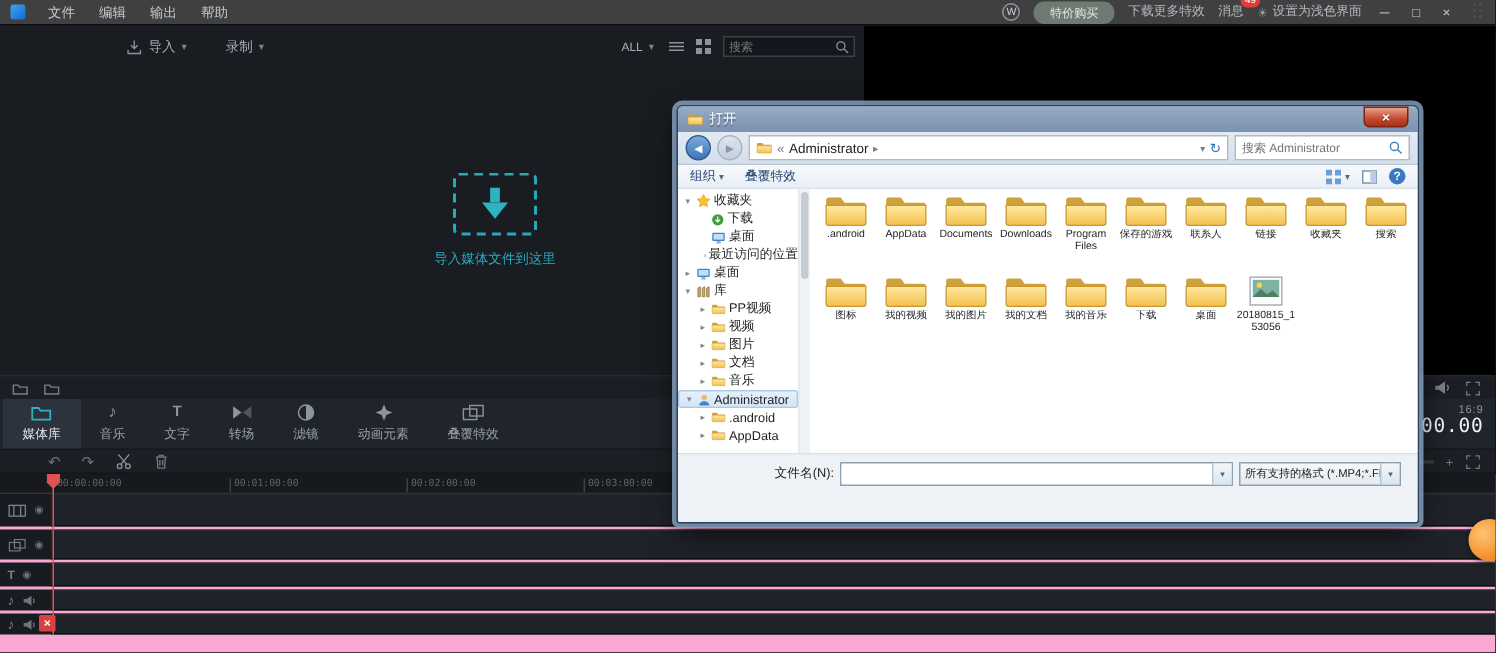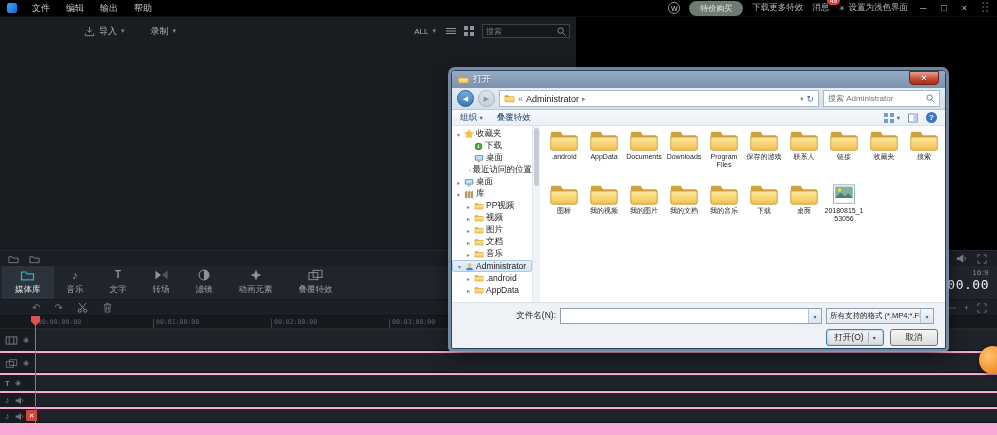--- a/index.html
+++ b/index.html
@@ -1,20 +1,20 @@
 <!DOCTYPE html>
 <html><head>
 <meta charset="utf-8">
 <style>
 *{margin:0;padding:0;box-sizing:border-box}
 html,body{width:997px;height:435px}
 body{position:relative;overflow:hidden;background:#0f1114;font-family:"Liberation Sans",sans-serif;color:#c3c8cf}
 svg{display:inline-block;vertical-align:middle}
 
-.menubar{position:absolute;left:0;top:0;width:100%;height:17px;background:#000000;border-bottom:1px solid #0a0c0f;display:flex;align-items:center;z-index:6}
+.menubar{position:absolute;left:0;top:0;width:100%;height:17px;background:#404040;border-bottom:1px solid #0a0c0f;display:flex;align-items:center;z-index:6}
 .logo{width:10px;height:10px;margin:0 7px 0 7px;border-radius:2px;background:linear-gradient(135deg,#3aa7f0,#1566d6)}
 .mi{font-size:9px;color:#c3c8cf;padding:0 8px;line-height:17px;cursor:default}
 .mb-right{margin-left:auto;display:flex;align-items:center;gap:9px;padding-right:7px;font-size:8.5px;color:#b3b9c1}
 .wcirc{width:12px;height:12px;border:1px solid #8f959d;border-radius:50%;font-size:7px;display:flex;align-items:center;justify-content:center;color:#cdd3da}
 .pill{background:#6f7b72;color:#e4e9e3;border-radius:8px;padding:2px 11px;font-size:8px}
 .msg{position:relative}
 .badge{position:absolute;top:-6px;right:-11px;background:#e03c3c;color:#fff;font-size:6.5px;line-height:9px;padding:0 3px;border-radius:5px}
 .theme{display:flex;align-items:center;gap:3px}
 .sun{color:#9aa0a8;font-size:8px}
 .winbtn{font-size:9px;color:#c3c8cf;padding:0 3px}
@@ -284,20 +284,28 @@
     <svg class="icn" width="10" height="10">
         <use href="#sym-grid"></use>
       </svg>
     <span class="msearch">
       <input placeholder="搜索" style="">
       <svg class="icn" width="9" height="9">
           <use href="#sym-search"></use>
         </svg>
     </span>
   </div>
+  <div class="dropzone">
+    <div class="dz-box">
+      <svg width="26" height="26">
+          <use href="#sym-dzarrow"></use>
+        </svg>
+    </div>
+    <div class="dz-text">导入媒体文件到这里</div>
+  </div>
 </div>
 
 <div class="preview"></div>
 
 <div class="strip">
   <span class="l">
     <svg width="11" height="10" style="color:#79808a">
         <use href="#sym-folder-o"></use>
       </svg>
     <svg width="11" height="10" style="color:#79808a">
@@ -708,22 +716,14 @@
       <span class="fn-label">文件名(N):</span>
       <span class="fn-combo">
         <input style="">
         <span class="cmb-btn">▾</span>
       </span>
       <span class="ft-combo">
         <span class="ft-text">所有支持的格式 (*.MP4;*.FLV;*</span>
         <span class="cmb-btn">▾</span>
       </span>
     </div>
-    <div class="fr2">
-      <button class="btn default">
-        <span>打开(O)</span>
-        <span class="split"></span>
-        <span class="caret">▾</span>
-      </button>
-      <button class="btn cancel">取消</button>
-    </div>
   </div>
 </div>
 
 </body></html>

